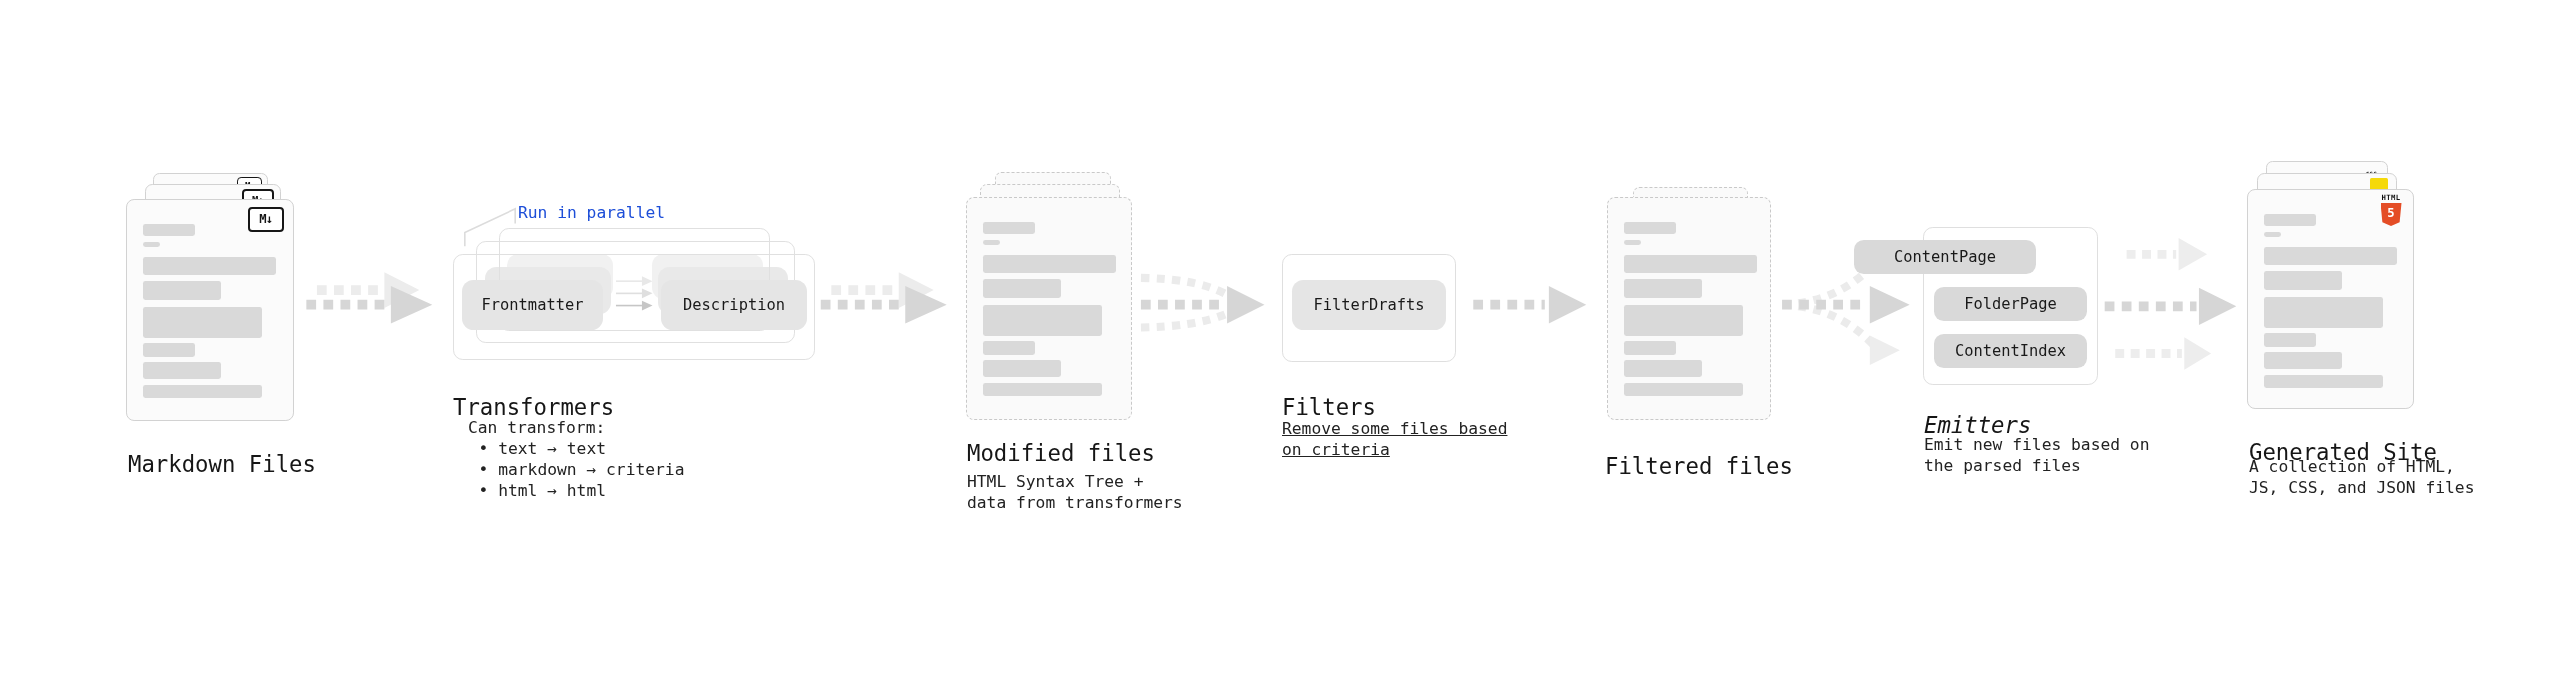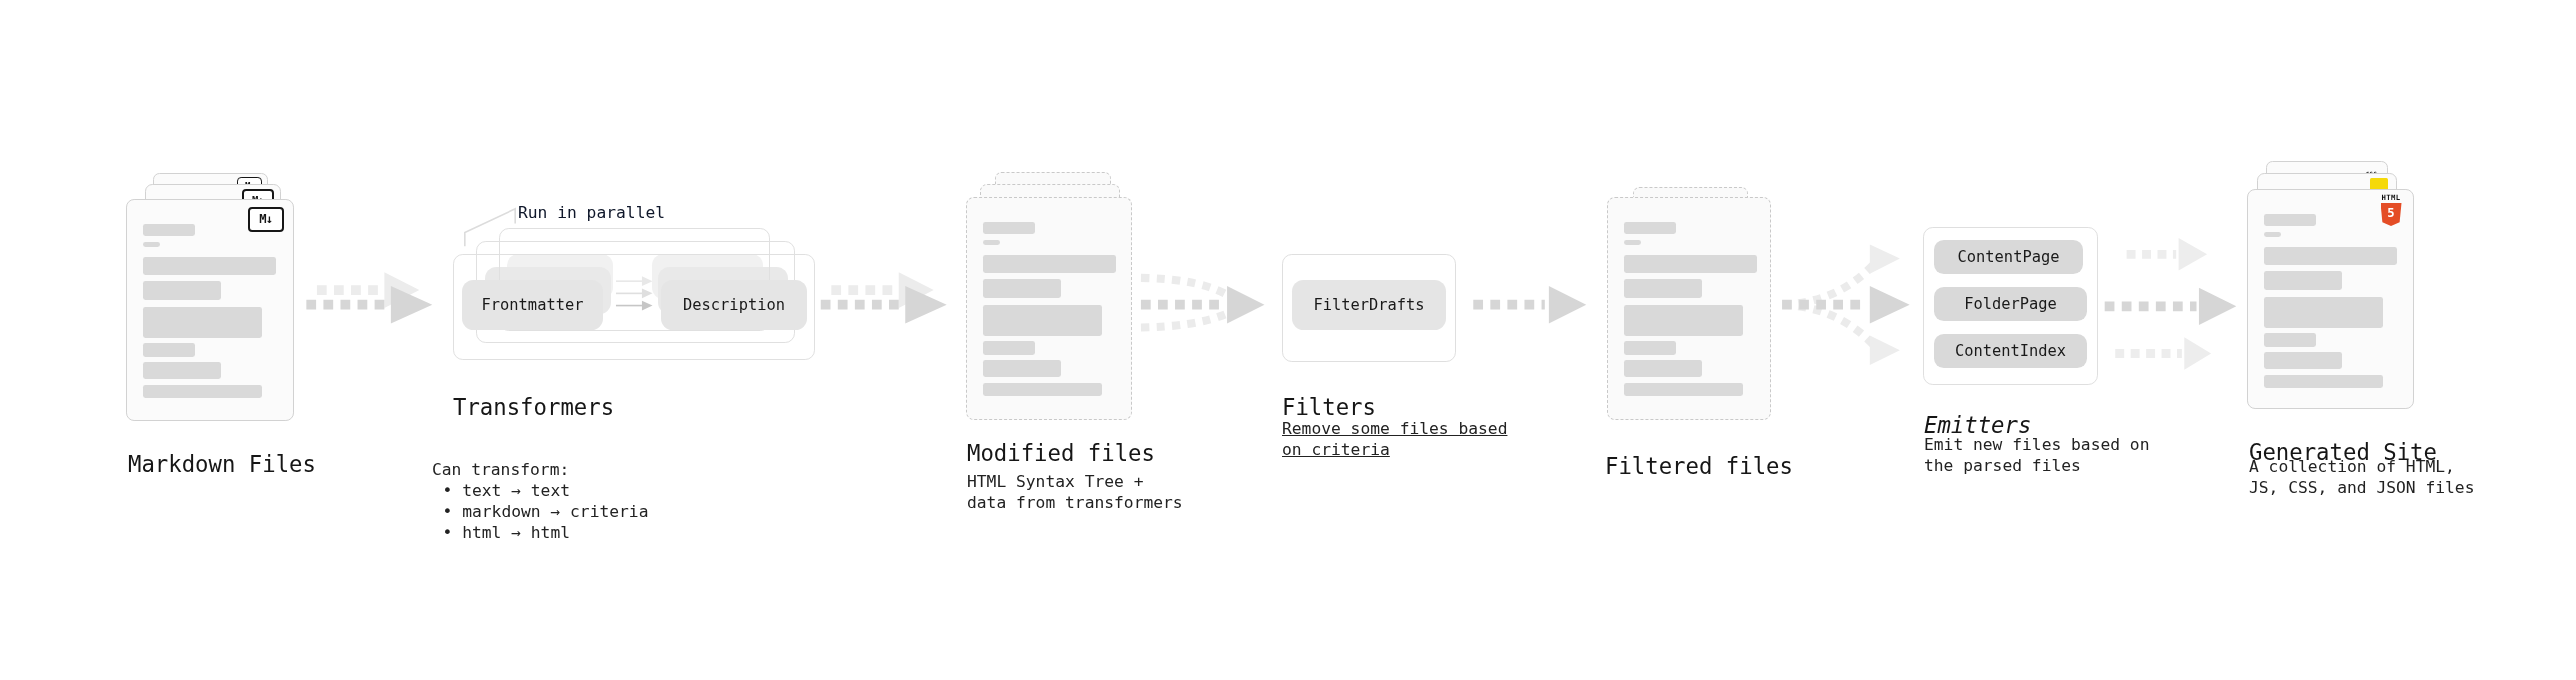--- a/index.html
+++ b/index.html
@@ -43,21 +43,21 @@
         font-size:15.4px;color:#191919;white-space:nowrap;}
   .pill.ghost1{background:#e9e9e9;}
   .pill.ghost2{background:#f1f1f1;}
   .epill{position:absolute;background:#d9d9d9;border-radius:9.8px;display:flex;align-items:center;justify-content:center;
         font-size:15.4px;color:#191919;white-space:nowrap;}
 
   
   .stage-title{position:absolute;font-size:22.3px;font-weight:500;color:#161616;line-height:24.4px;white-space:nowrap;}
   .cap{position:absolute;font-size:16.3px;color:#222222;line-height:21px;white-space:nowrap;}
   .bullet{padding-left:10.6px;}
-  .annotation{position:absolute;font-size:16.3px;color:#0f172a;line-height:19.5px;white-space:nowrap;}
+  .annotation{position:absolute;font-size:16.3px;color:#1d4ed8;line-height:19.5px;white-space:nowrap;}
 
   svg.flow{position:absolute;left:0;top:0;pointer-events:none;}
 </style>
 </head>
 <body>
 
 <div class="canvas">
 
   <svg class="flow" width="2576" height="681" viewBox="0 0 3170 838">
 
@@ -151,21 +151,21 @@
     <div class="pill ghost1" style="left:658px;top:267px;width:130px;height:47px;"></div>
 
     <div class="tbox" style="left:499px;top:228px;width:271px;height:103px;"></div>
     <div class="tbox" style="left:476px;top:241px;width:319px;height:102px;"></div>
     <div class="tbox" style="left:453px;top:254px;width:362px;height:106px;"></div>
 
     <div class="pill" style="left:462px;top:280px;width:141px;height:50px;">Frontmatter</div>
     <div class="pill" style="left:661px;top:280px;width:146px;height:50px;">Description</div>
 
     <h2 class="stage-title" style="left:453px;top:376px;">Transformers</h2>
-    <div class="cap" style="left:432px;top:417px;margin-top:42px;">
+    <div class="cap" style="left:468px;top:417px;">
       <div>Can transform:</div>
       <div class="bullet">• text → text</div>
       <div class="bullet">• markdown → criteria</div>
       <div class="bullet">• html → html</div>
     </div>
   </section>
 
   <section>
     <div class="fcard dashed" style="left:995px;top:172px;width:116px;height:81px;border-radius:6.5px;"></div>
     <div class="fcard dashed" style="left:980px;top:184px;width:140px;height:89px;border-radius:7.3px;"></div>
@@ -210,21 +210,21 @@
           <i class="b6"></i>
           <i class="b7"></i>
           <i class="b8"></i>
       </div>
     </div>
     <h2 class="stage-title" style="left:1605px;top:435px;">Filtered files</h2>
   </section>
 
   <section>
     <div class="obox" style="left:1923px;top:227px;width:175px;height:158px;"></div>
-    <div class="epill" style="left:1934px;top:240px;width:149px;height:34px;">ContentPage</div>
+    <div class="epill" style="left:1854px;top:240px;width:182px;height:34px;">ContentPage</div>
     <div class="epill" style="left:1934px;top:287px;width:153px;height:34px;">FolderPage</div>
     <div class="epill" style="left:1934px;top:334px;width:153px;height:34px;">ContentIndex</div>
     <h2 class="stage-title" style="left:1924px;top:394px;font-style:italic;">Emitters</h2>
     <div class="cap" style="left:1924px;top:434px;">
       <div>Emit new files based on</div>
       <div>the parsed files</div>
     </div>
   </section>
 
   <section>

